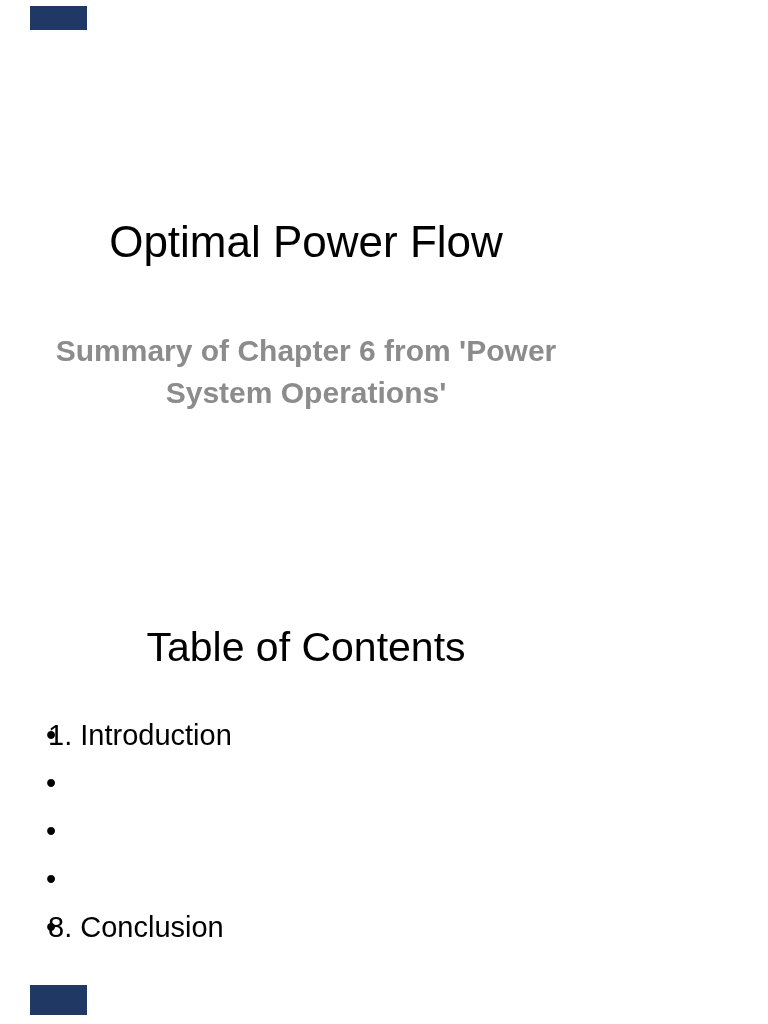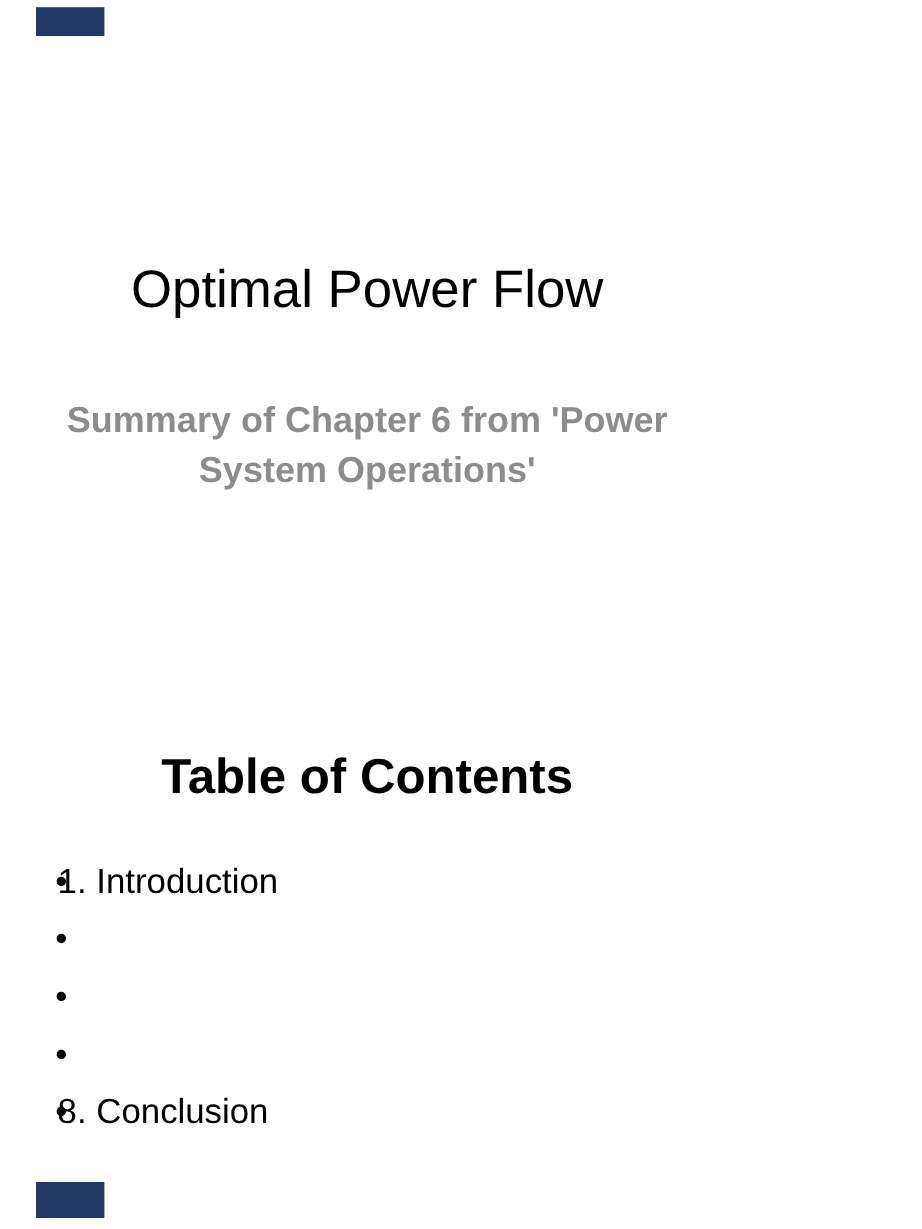--- a/index.html
+++ b/index.html
@@ -45,21 +45,21 @@
     font-weight: 700;
     color: #8C8C8C;
   }
   .toc-heading {
     position: absolute;
     top: 622px;
     left: 0;
     width: 100%;
     text-align: center;
     font-size: 41px;
-    font-weight: 700;
+    font-weight: 400;
     color: #000000;
     line-height: 1.25;
   }
   .toc-list {
     position: absolute;
     top: 711px;
     left: 0;
     width: 100%;
     list-style: none;
   }

